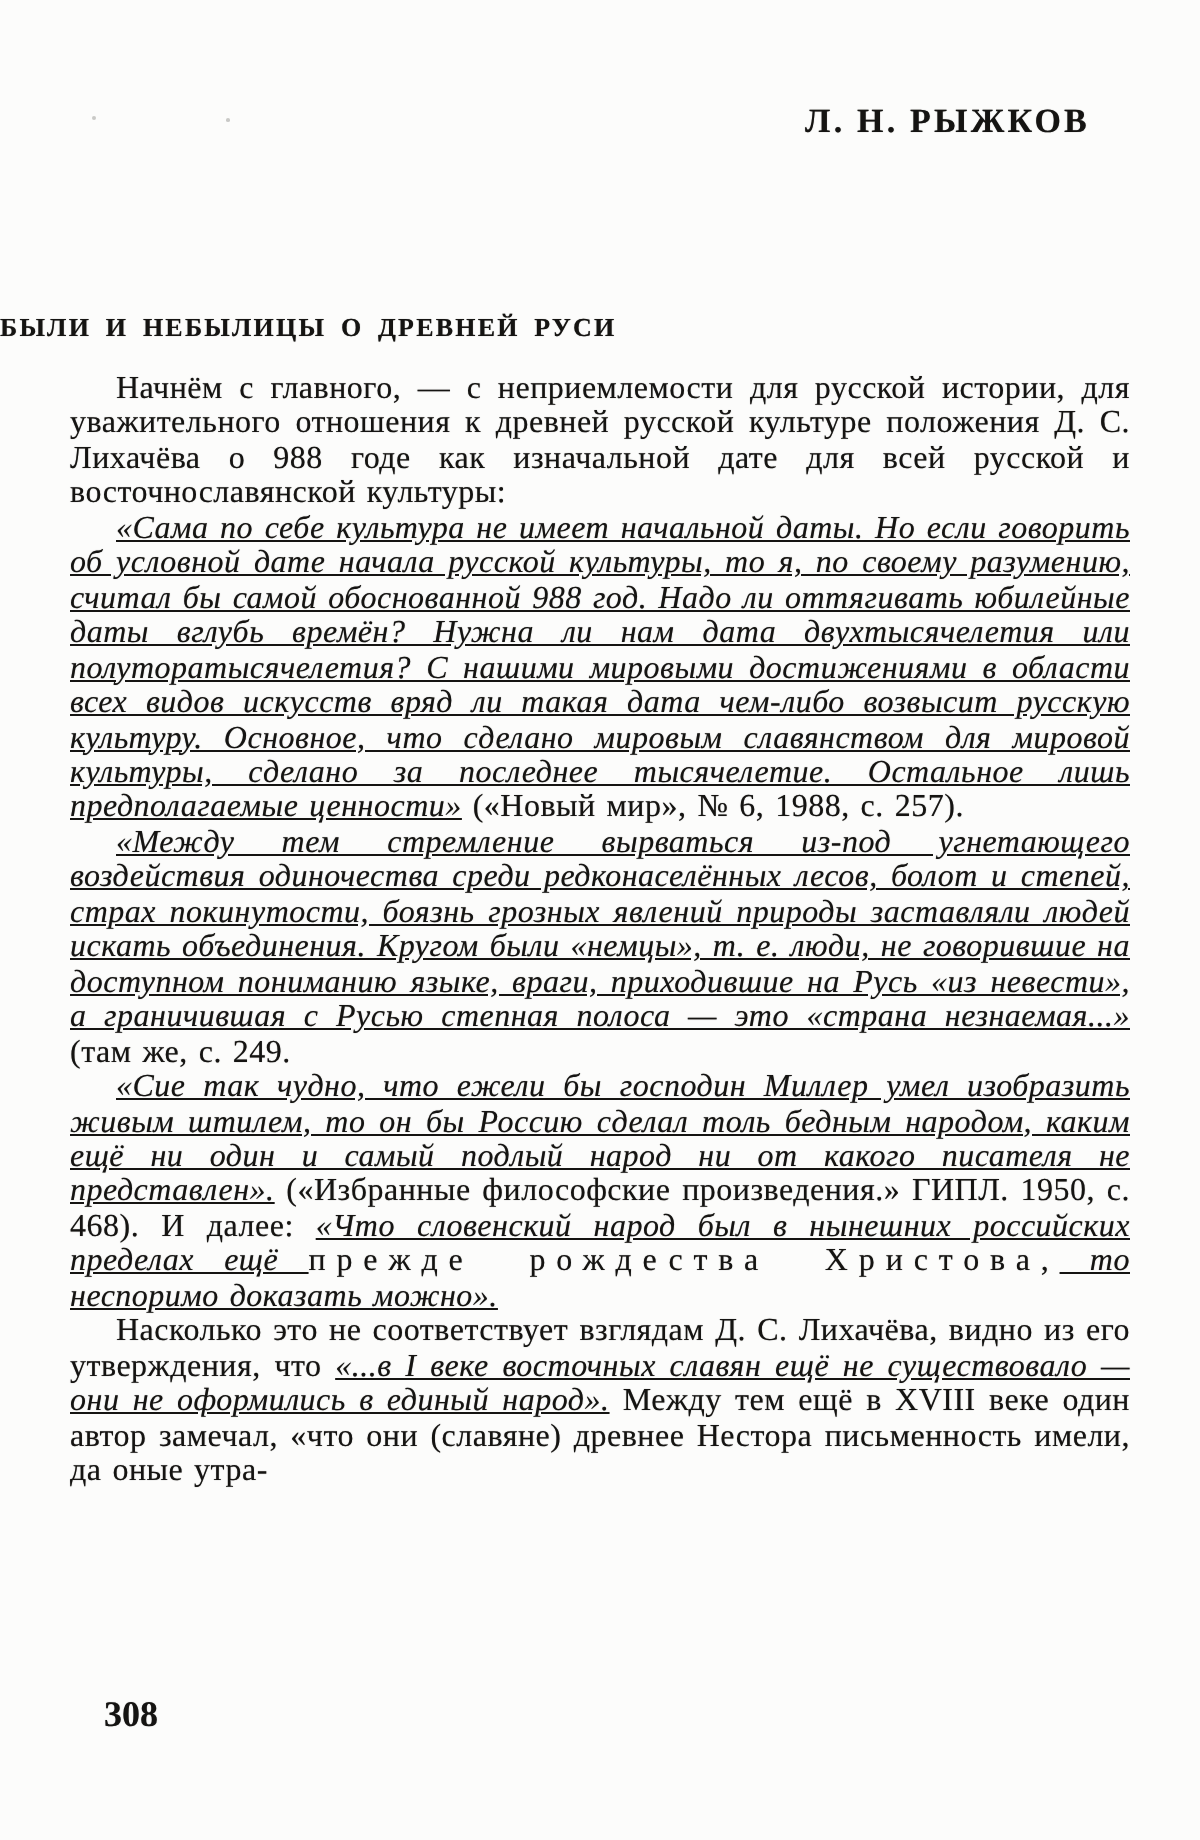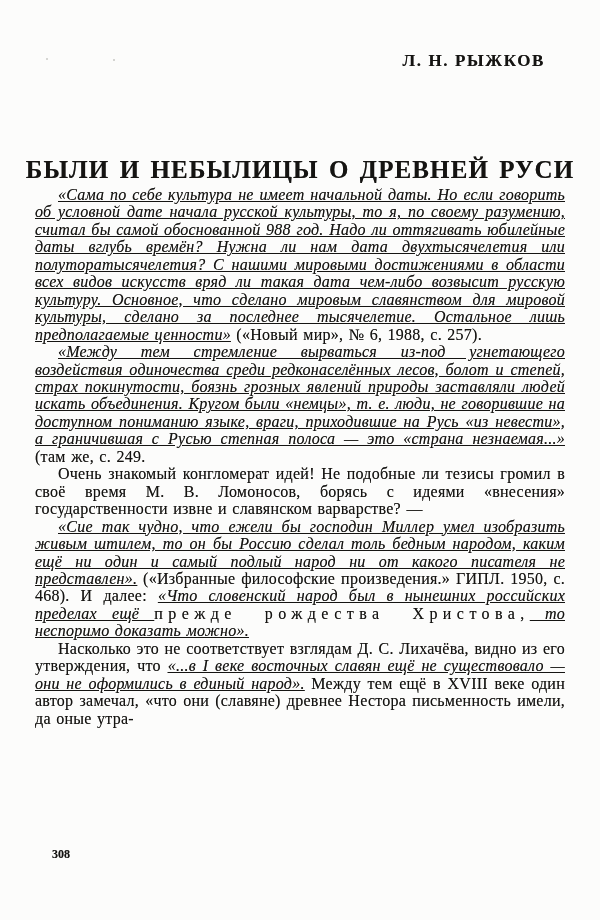--- a/index.html
+++ b/index.html
@@ -26,22 +26,21 @@
     white-space: nowrap;
     text-shadow: 0 0 0.4px rgba(20,18,15,0.6);
     margin-left: 12px;
   }
   .title {
     position: absolute;
     top: 156px;
     left: 0;
     width: 100%;
     margin: 0;
-    text-align: center;
-    font-size: 25px;
+    font-size: 13px;
     font-weight: bold;
     letter-spacing: 1.1px;
     word-spacing: 3px;
     text-shadow: 0 0 0.4px rgba(20,18,15,0.6);
   }
   .body-text {
     position: absolute;
     top: 186px;
     left: 35px;
     width: 530px;
@@ -61,21 +60,21 @@
   .run-spaced  {
     font-style: normal;
     letter-spacing: 0.34em;
     word-spacing: 0.55em;
     margin-top: 19px;
   }
   .page-number {
     position: absolute;
     top: 847px;
     left: 52px;
-    font-size: 12px;
+    font-size: 18px;
     font-weight: bold;
     text-shadow: 0 0 0.4px rgba(20,18,15,0.5);
   }
   .speck {
     position: absolute;
     border-radius: 50%;
     background: #8b8b88;
     opacity: 0.45;
   }
   .speck-1 { left: 46px;  top: 58px; width: 2px; height: 2px; }
@@ -86,21 +85,21 @@
 
 <div class="page">
   <span class="speck speck-1"></span>
   <span class="speck speck-2"></span>
 
   <div class="author">Л. Н. РЫЖКОВ</div>
 
   <h1 class="title">БЫЛИ И НЕБЫЛИЦЫ О ДРЕВНЕЙ РУСИ</h1>
 
   <div class="body-text" id="body-text">
+      <p><span class="run-regular">Начнём с главного, — с неприемлемости для русской истории, для уважительного отношения к древней русской культуре положения Д. С. Лихачёва о 988 годе как изначальной дате для всей русской и восточнославянской культуры:</span></p>
       <p><span class="run-italic">«Сама по себе культура не имеет начальной даты. Но если говорить об условной дате начала русской культуры, то я, по своему разумению, считал бы самой обоснованной 988 год. Надо ли оттягивать юбилейные даты вглубь времён? Нужна ли нам дата двухтысячелетия или полуторатысячелетия? С нашими мировыми достижениями в области всех видов искусств вряд ли такая дата чем-либо возвысит русскую культуру. Основное, что сделано мировым славянством для мировой культуры, сделано за последнее тысячелетие. Остальное лишь предполагаемые ценности»</span><span class="run-regular"> («Новый мир», № 6, 1988, с. 257).</span></p>
       <p><span class="run-italic">«Между тем стремление вырваться из-под угнетающего воздействия одиночества среди редконаселённых лесов, болот и степей, страх покинутости, боязнь грозных явлений природы заставляли людей искать объединения. Кругом были «немцы», т. е. люди, не говорившие на доступном пониманию языке, враги, приходившие на Русь «из невести», а граничившая с Русью степная полоса — это «страна незнаемая...»</span><span class="run-regular"> (там же, с. 249.</span></p>
-      <p><span class="run-regular">Очень знакомый конгломерат идей! Не подобные ли тезисы громил в своё время М. В. Ломоносов, борясь с идеями «внесения» государственности извне и славянском варварстве? —</span></p>
       <p><span class="run-italic">«Сие так чудно, что ежели бы господин Миллер умел изобразить живым штилем, то он бы Россию сделал толь бедным народом, каким ещё ни один и самый подлый народ ни от какого писателя не представлен».</span><span class="run-regular"> («Избранные философские произведения.» ГИПЛ. 1950, с. 468). И далее: </span><span class="run-italic">«Что словенский народ был в нынешних российских пределах ещё </span><span class="run-spaced">прежде рождества Христова,</span><span class="run-italic"> то неспоримо доказать можно».</span></p>
       <p><span class="run-regular">Насколько это не соответствует взглядам Д. С. Лихачёва, видно из его утверждения, что </span><span class="run-italic">«...в I веке восточных славян ещё не существовало — они не оформились в единый народ».</span><span class="run-regular"> Между тем ещё в XVIII веке один автор замечал, «что они (славяне) древнее Нестора письменность имели, да оные утра-</span></p>
     </div>
 
   <div class="page-number">308</div>
 </div>
 
 </body></html>

